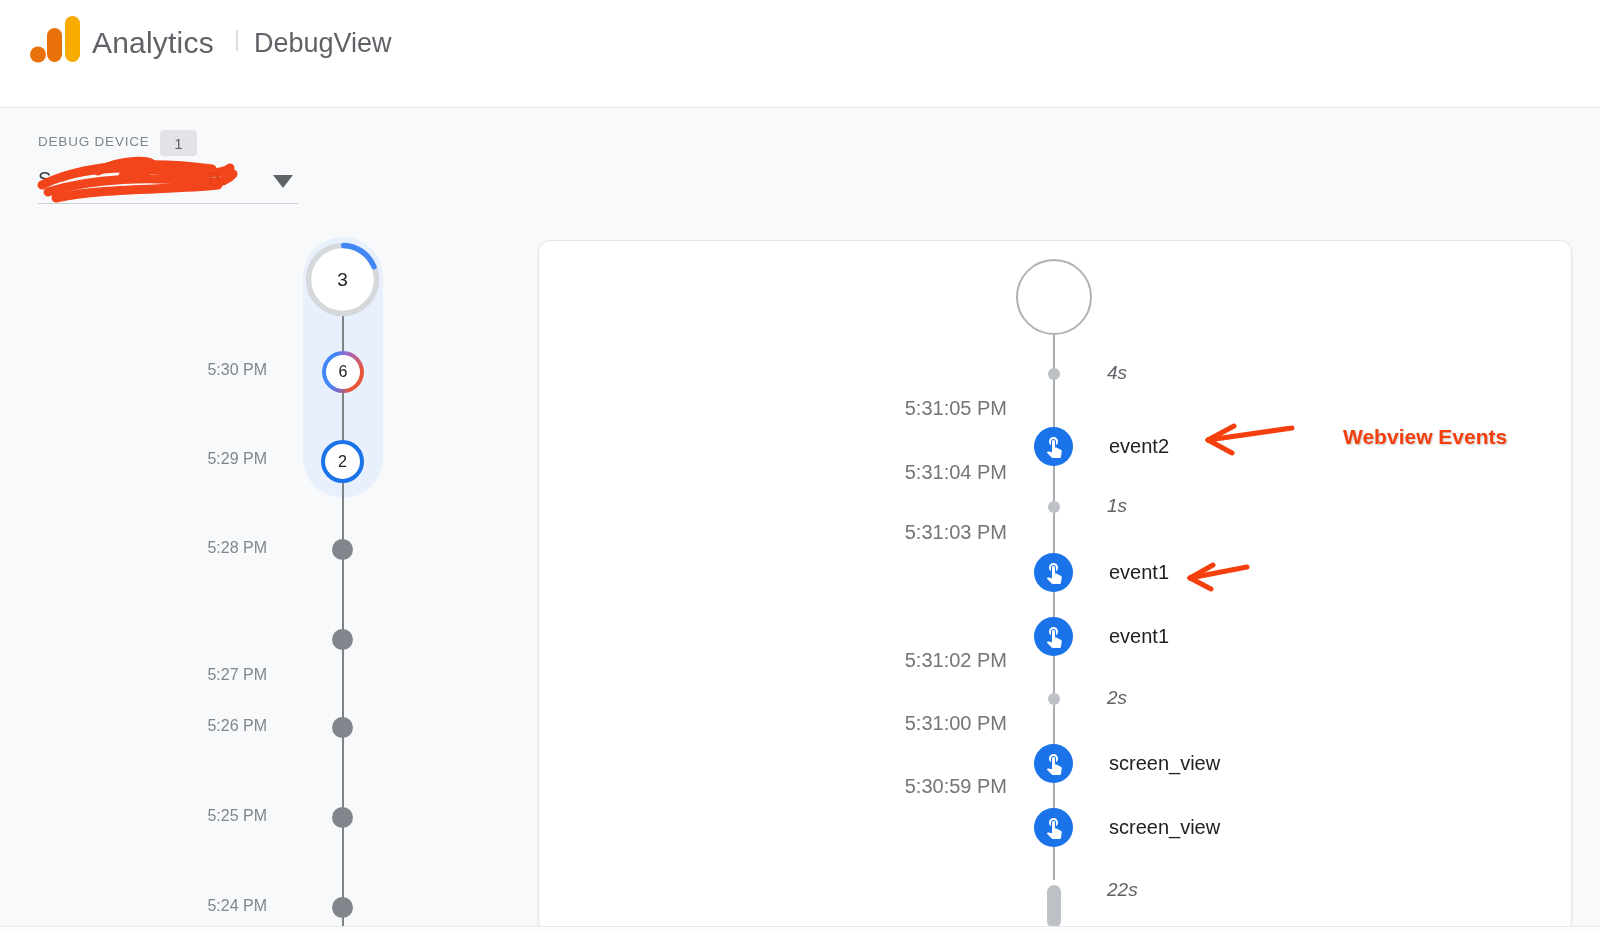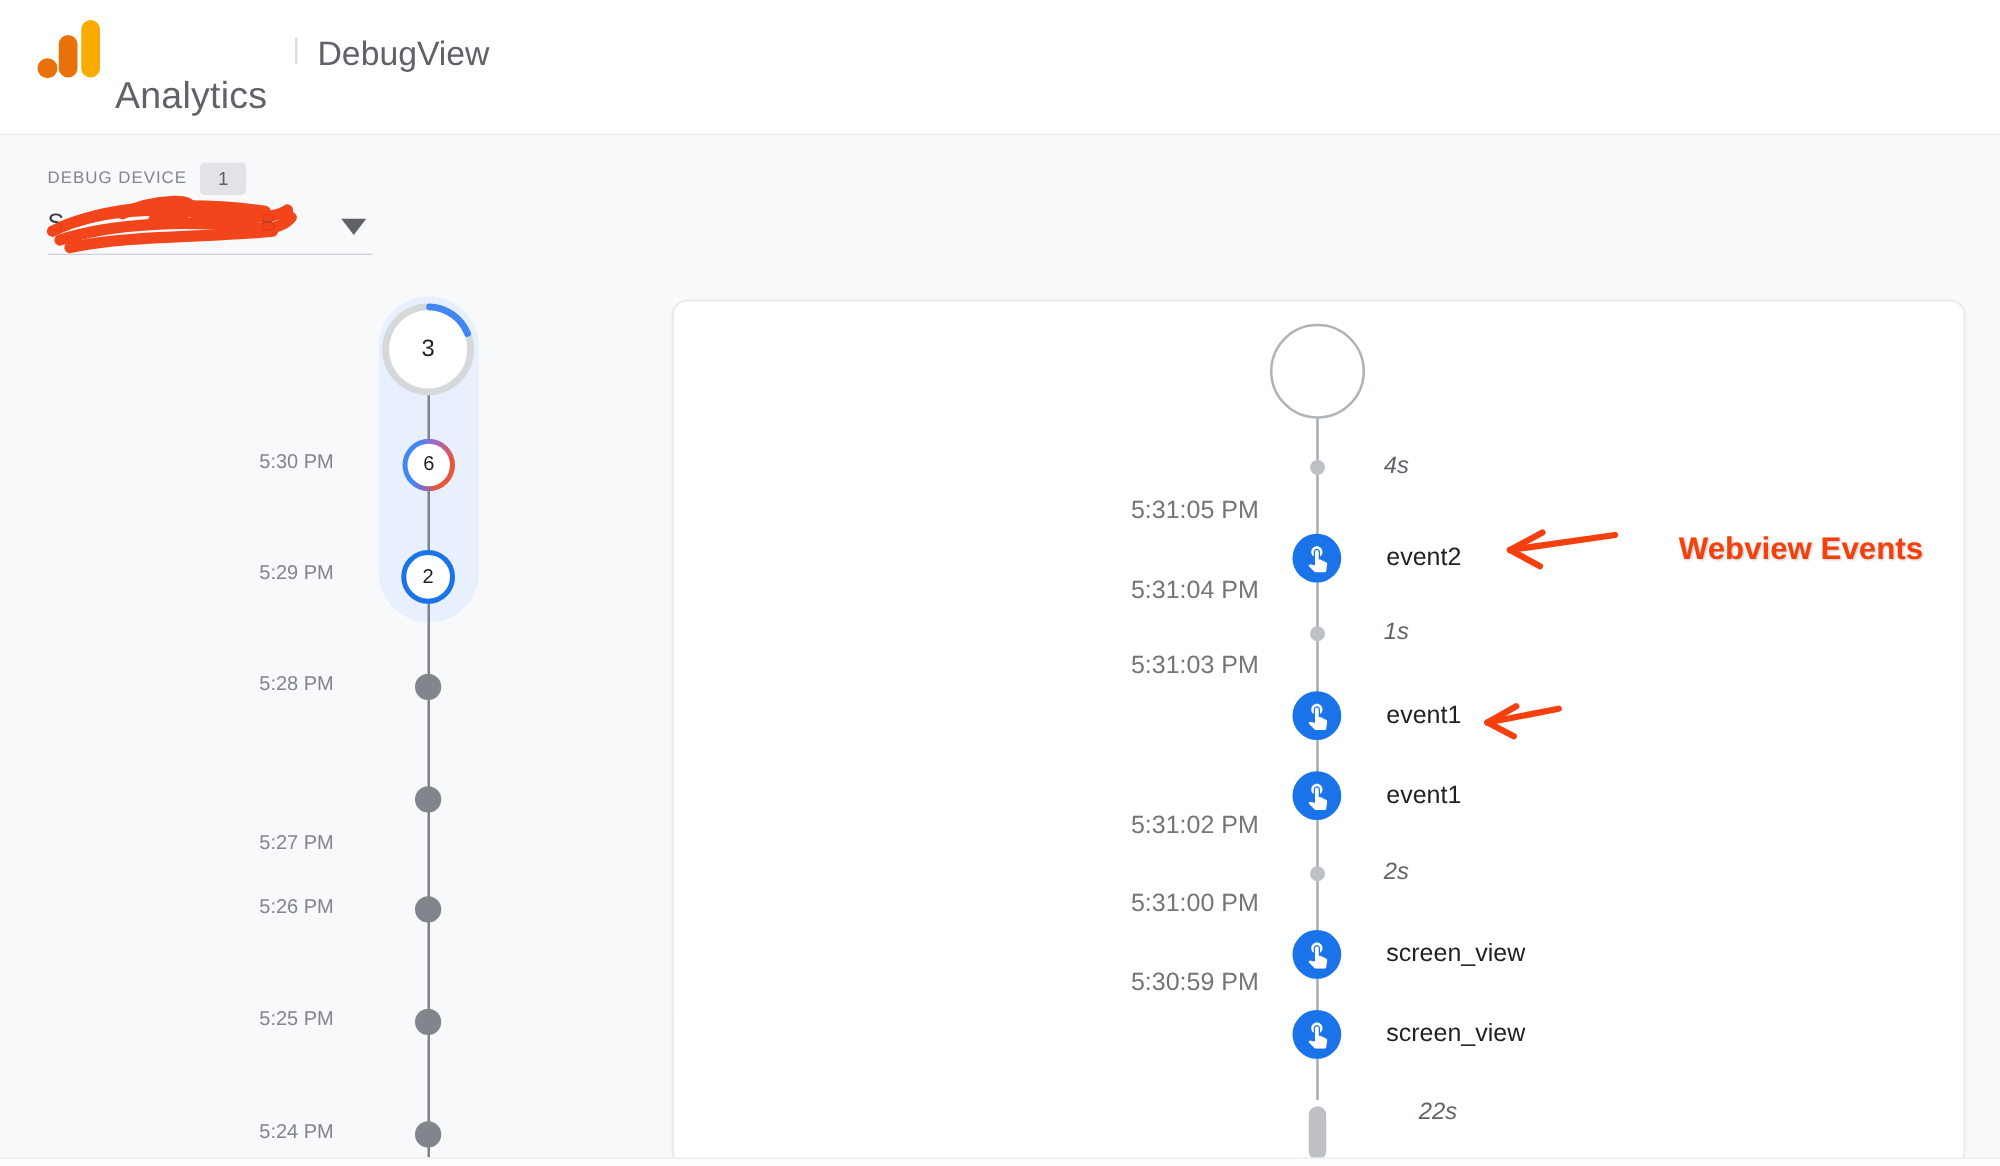--- a/index.html
+++ b/index.html
@@ -11,21 +11,21 @@
     color:#3C4043;
   }
   
   .header {
     position:absolute; top:0; left:0; width:1600px; height:108px;
     background:#FFFFFF; border-bottom:1px solid #E8EAED; z-index:5;
   }
   .logo-svg { position:absolute; left:29px; top:13px; }
   .app-name {
     position:absolute; left:92px; top:26px;
-    font-size:30px; color:#5F6368; font-weight:400; letter-spacing:.2px;margin-top:34px;
+    font-size:30px; color:#5F6368; font-weight:400; letter-spacing:.2px;
   }
   .header-sep {
     position:absolute; left:236px; top:30px; width:2px; height:21px;
     background:#DADCE0;
   }
   .view-name {
     position:absolute; left:254px; top:28px;
     font-size:27px; color:#5F6368; font-weight:400;
   }
   
@@ -132,21 +132,21 @@
   .event-label {
     margin-left:36px; font-size:20px; color:#202124; white-space:nowrap;
   }
   
   .annotation-svg {
     position:absolute; left:0; top:0; width:1600px; height:933px;
     pointer-events:none; z-index:40;
   }
   .webview-label {
     position:absolute; left:1343px; top:425px;
-    font-size:25px; font-weight:bold; color:#F5400E;
+    font-size:21px; font-weight:bold; color:#F5400E;
     text-shadow:1px 1px 2px rgba(130,130,130,.45);
     z-index:41;
   }
   
   .bottom-strip {
     position:absolute; left:0; top:926px; width:1600px; height:7px;
     background:#FDFDFE; border-top:1px solid #E8EAEA; z-index:50;
   }
 </style>
 </head>
@@ -221,21 +221,21 @@
 <div class="sec-current-circle"></div>
 
 <div class="gap-dot" style="top:368px;"></div>
 <div class="gap-dot" style="top:501px;"></div>
 <div class="gap-dot" style="top:693px;"></div>
 <div class="gap-capsule"></div>
 
 <div class="gap-label" style="top:362px;">4s</div>
 <div class="gap-label" style="top:495px;">1s</div>
 <div class="gap-label" style="top:687px;">2s</div>
-<div class="gap-label" style="top:879px;margin-left:28px;">22s</div>
+<div class="gap-label" style="top:879px;">22s</div>
 
 <div class="sec-timestamp" style="top:397px;">5:31:05 PM</div>
 <div class="sec-timestamp" style="top:461px;">5:31:04 PM</div>
 <div class="sec-timestamp" style="top:521px;">5:31:03 PM</div>
 <div class="sec-timestamp" style="top:649px;">5:31:02 PM</div>
 <div class="sec-timestamp" style="top:712px;">5:31:00 PM</div>
 <div class="sec-timestamp" style="top:775px;">5:30:59 PM</div>
 
 <div class="event-row" style="top:426px;">
   <span class="event-icon">

